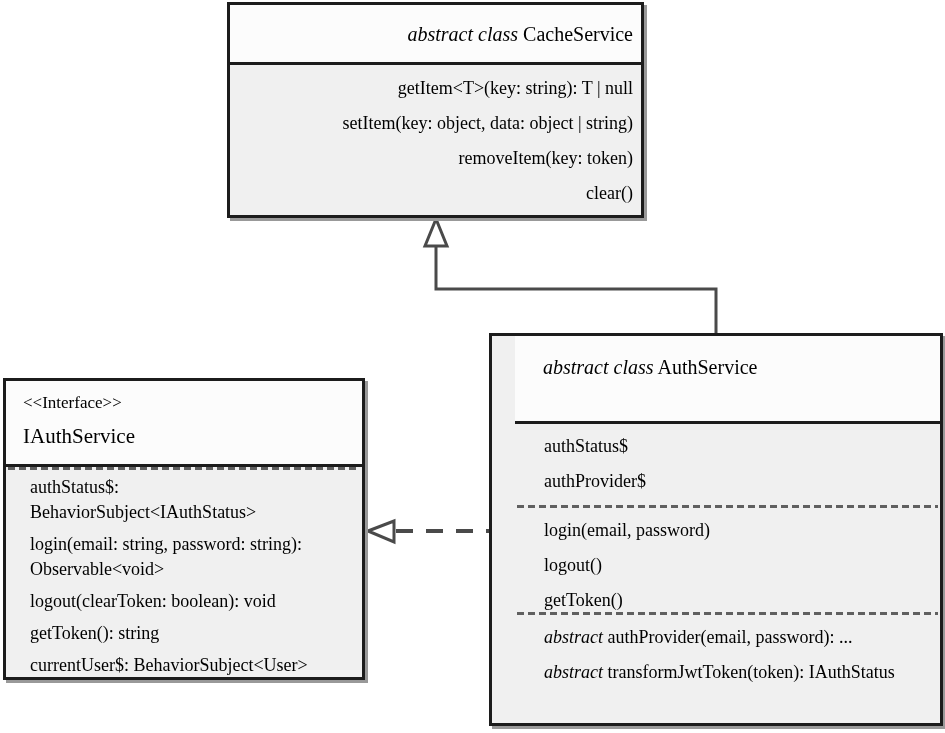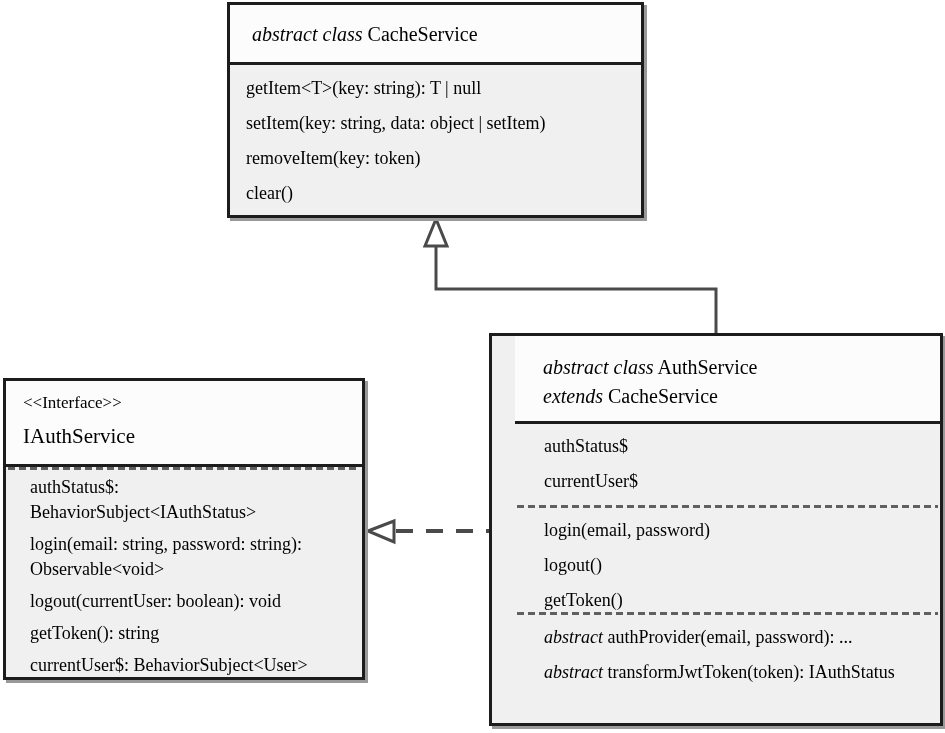--- a/index.html
+++ b/index.html
@@ -51,21 +51,21 @@
     white-space: pre-line;
   }
   .dashed-sep {
     height: 3px;
     flex: 0 0 3px;
     margin: 0 2px;
     background: repeating-linear-gradient(90deg, #606060 0 7px, transparent 7px 11px);
   }
 
   
-  #cache-box { left: 227px; top: 2px; width: 417px; height: 216px; }
+  #cache-box { left: 227px; top: 2px; width: 417px; height: 216px; text-align: right; }
   #cache-box .uml-header { height: 60px; padding: 15px 8px 0 22px; }
   #cache-box .uml-body { padding: 11px 8px 0 16px; }
   #cache-box .member { margin-bottom: 10px; }
 
   
   #iauth-box { left: 3px; top: 378px; width: 362px; height: 302px; }
   #iauth-box .uml-header { height: 86px; padding: 10px 6px 0 17px; }
   #iauth-box .stereotype { font-size: 17px; line-height: 24px; margin-bottom: 8px; }
   #iauth-box .iface-title { font-size: 21px; line-height: 26px; }
   #iauth-box .uml-body { padding: 5px 12px 0 24px; }
@@ -94,51 +94,50 @@
       <polygon points="368,531 394,521 394,542" fill="#ffffff" stroke="#4a4a4a" stroke-width="3" stroke-linejoin="miter"></polygon>
     </g>
   </svg>
 
   <div class="uml-box" id="cache-box">
     <div class="uml-header">
       <div class="uml-title"><span class="kw">abstract class</span> <span>CacheService</span></div>
     </div>
     <div class="uml-body">
       <div class="member">getItem&lt;T&gt;(key: string): T | null</div>
-      <div class="member">setItem(key: string, data: object | setItem)</div>
+      <div class="member">setItem(key: object, data: object | string)</div>
       <div class="member">removeItem(key: token)</div>
       <div class="member">clear()</div>
     </div>
   </div>
 
   <div class="uml-box" id="iauth-box">
     <div class="uml-header">
       <div class="stereotype">&lt;&lt;Interface&gt;&gt;</div>
       <div class="iface-title">IAuthService</div>
     </div>
     <div class="dashed-sep"></div>
     <div class="uml-body">
       <div class="member">authStatus$:
 BehaviorSubject&lt;IAuthStatus&gt;</div>
       <div class="member">login(email: string, password: string):
 Observable&lt;void&gt;</div>
-      <div class="member">logout(currentUser: boolean): void</div>
+      <div class="member">logout(clearToken: boolean): void</div>
       <div class="member">getToken(): string</div>
       <div class="member">currentUser$: BehaviorSubject&lt;User&gt;</div>
     </div>
   </div>
 
   <div class="uml-box" id="auth-box">
     <div class="uml-header">
       <div class="uml-title"><span class="kw">abstract class</span> <span>AuthService</span></div>
-      <div class="uml-title"><span class="kw">extends</span> <span>CacheService</span></div>
     </div>
     <div class="uml-section" style="height:71px;">
       <div class="member">authStatus$</div>
-      <div class="member">currentUser$</div>
+      <div class="member">authProvider$</div>
     </div>
     <div class="dashed-sep"></div>
     <div class="uml-section" style="height:94px;">
       <div class="member">login(email, password)</div>
       <div class="member">logout()</div>
       <div class="member">getToken()</div>
     </div>
     <div class="dashed-sep"></div>
     <div class="uml-section">
       <div class="member"><span class="kw">abstract</span> <span>authProvider(email,  password): ...</span></div>

